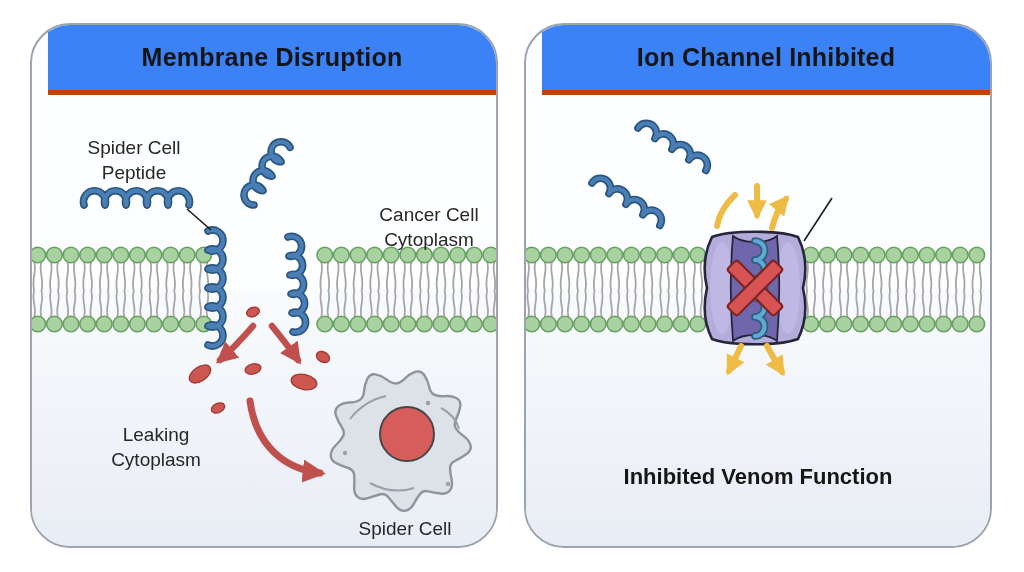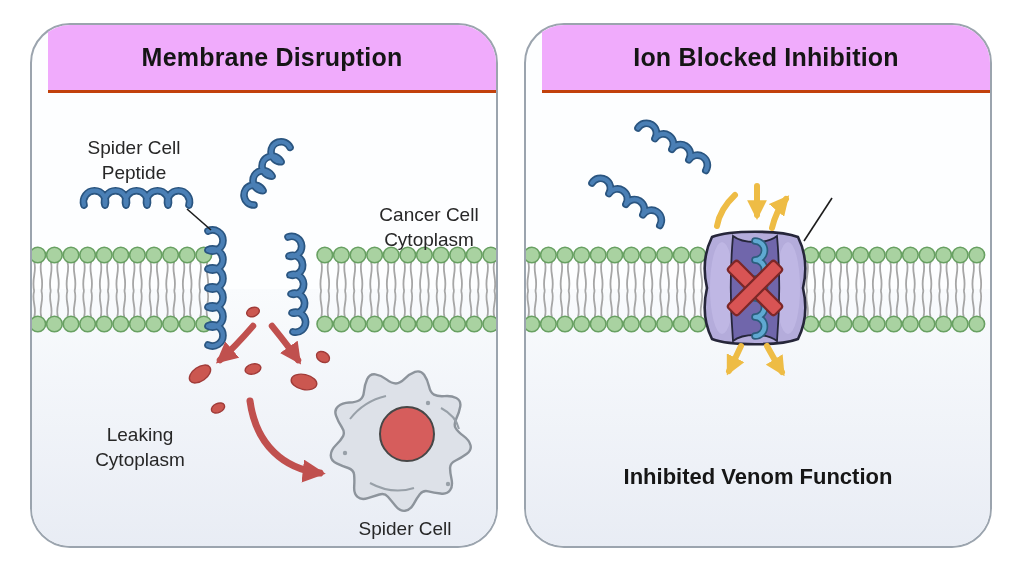--- a/index.html
+++ b/index.html
@@ -2,22 +2,22 @@
 <html><head>
 <meta charset="utf-8">
 <style>
   html,body{margin:0;padding:0;background:#ffffff;}
   #stage{position:relative;width:1024px;height:572px;background:#ffffff;overflow:hidden;
          font-family:"Liberation Sans", sans-serif;}
   .panel{position:absolute;top:23px;width:468px;height:525px;border:2px solid #9ba4ae;
          border-radius:40px;overflow:hidden;background:#fdfeff;box-sizing:border-box;}
   #panel-left{left:30px;}
   #panel-right{left:524px;}
-  .panel-header{position:absolute;left:16px;top:0;right:0;height:65px;background:#f0abfc;
-                border-bottom:3px solid #c2410c;display:flex;align-items:center;justify-content:center;}
+  .panel-header{position:absolute;left:16px;top:0;right:0;height:65px;background:#3b82f6;
+                border-bottom:5px solid #c2410c;display:flex;align-items:center;justify-content:center;}
   .panel-title{font-size:25px;font-weight:700;color:#151515;letter-spacing:.2px;}
   .scene{position:absolute;left:0;top:0;width:468px;height:525px;}
   .lbl{position:absolute;transform:translateX(-50%);text-align:center;font-size:19px;
        line-height:25px;color:#272727;}
   .lbl.bold{font-weight:700;font-size:22px;line-height:27px;color:#161616;}
 </style>
 </head>
 <body>
 
 <div id="stage">
@@ -206,21 +206,21 @@
           <circle cx="396" cy="378" r="2.2" fill="#98a0a8"></circle>
           <circle cx="416" cy="459" r="2.2" fill="#98a0a8"></circle>
           <circle cx="375" cy="409" r="27" fill="#d65d5c" stroke="#474747" stroke-width="2"></circle>
         </g>
       </svg>
     <div class="panel-header">
       <div class="panel-title">Membrane Disruption</div>
     </div>
     <div class="lbl" style="left:102px;top:110px;width:150px;">Spider Cell Peptide</div>
     <div class="lbl" style="left:397px;top:177px;width:140px;">Cancer Cell Cytoplasm</div>
-    <div class="lbl" style="left:108px;top:397px;width:130px;">Leaking Cytoplasm</div>
+    <div class="lbl" style="left:124px;top:397px;width:130px;">Leaking Cytoplasm</div>
     <div class="lbl" style="left:373px;top:491px;width:200px;">Spider Cell</div>
   </div>
 
   <div class="panel" id="panel-right">
     <svg class="scene" id="scene-right" viewBox="0 0 468 525">
         <defs>
           <linearGradient id="cytoR" x1="0" y1="0" x2="0" y2="1">
             <stop offset="0%" stop-color="#f9fbfd"></stop>
             <stop offset="100%" stop-color="#e8ecf4"></stop>
           </linearGradient>
@@ -389,18 +389,18 @@
           <path d="M0,0 a10,10 0 1 1 20,0 a10,10 0 1 1 20,0 a10,10 0 1 1 20,0 a10,10 0 1 1 20,0" fill="none" stroke="#2a5580" stroke-width="7.6" stroke-linecap="round" stroke-linejoin="round"></path>
           <path d="M0,0 a10,10 0 1 1 20,0 a10,10 0 1 1 20,0 a10,10 0 1 1 20,0 a10,10 0 1 1 20,0" fill="none" stroke="#4a7fb5" stroke-width="4.2" stroke-linecap="round" stroke-linejoin="round"></path>
         </g>
         <g transform="translate(66,158) rotate(32)">
           <path d="M0,0 a10,10 0 1 1 20,0 a10,10 0 1 1 20,0 a10,10 0 1 1 20,0 a10,10 0 1 1 20,0" fill="none" stroke="#2a5580" stroke-width="7.6" stroke-linecap="round" stroke-linejoin="round"></path>
           <path d="M0,0 a10,10 0 1 1 20,0 a10,10 0 1 1 20,0 a10,10 0 1 1 20,0 a10,10 0 1 1 20,0" fill="none" stroke="#4a7fb5" stroke-width="4.2" stroke-linecap="round" stroke-linejoin="round"></path>
         </g>
         <path d="M278,216 L306,173" stroke="#1c1c1c" stroke-width="1.6" fill="none"></path>
       </svg>
     <div class="panel-header">
-      <div class="panel-title">Ion Blocked Inhibition</div>
+      <div class="panel-title">Ion Channel Inhibited</div>
     </div>
     <div class="lbl bold" style="left:232px;top:438px;width:320px;">Inhibited Venom Function</div>
   </div>
 
 </div>
 
 </body></html>

